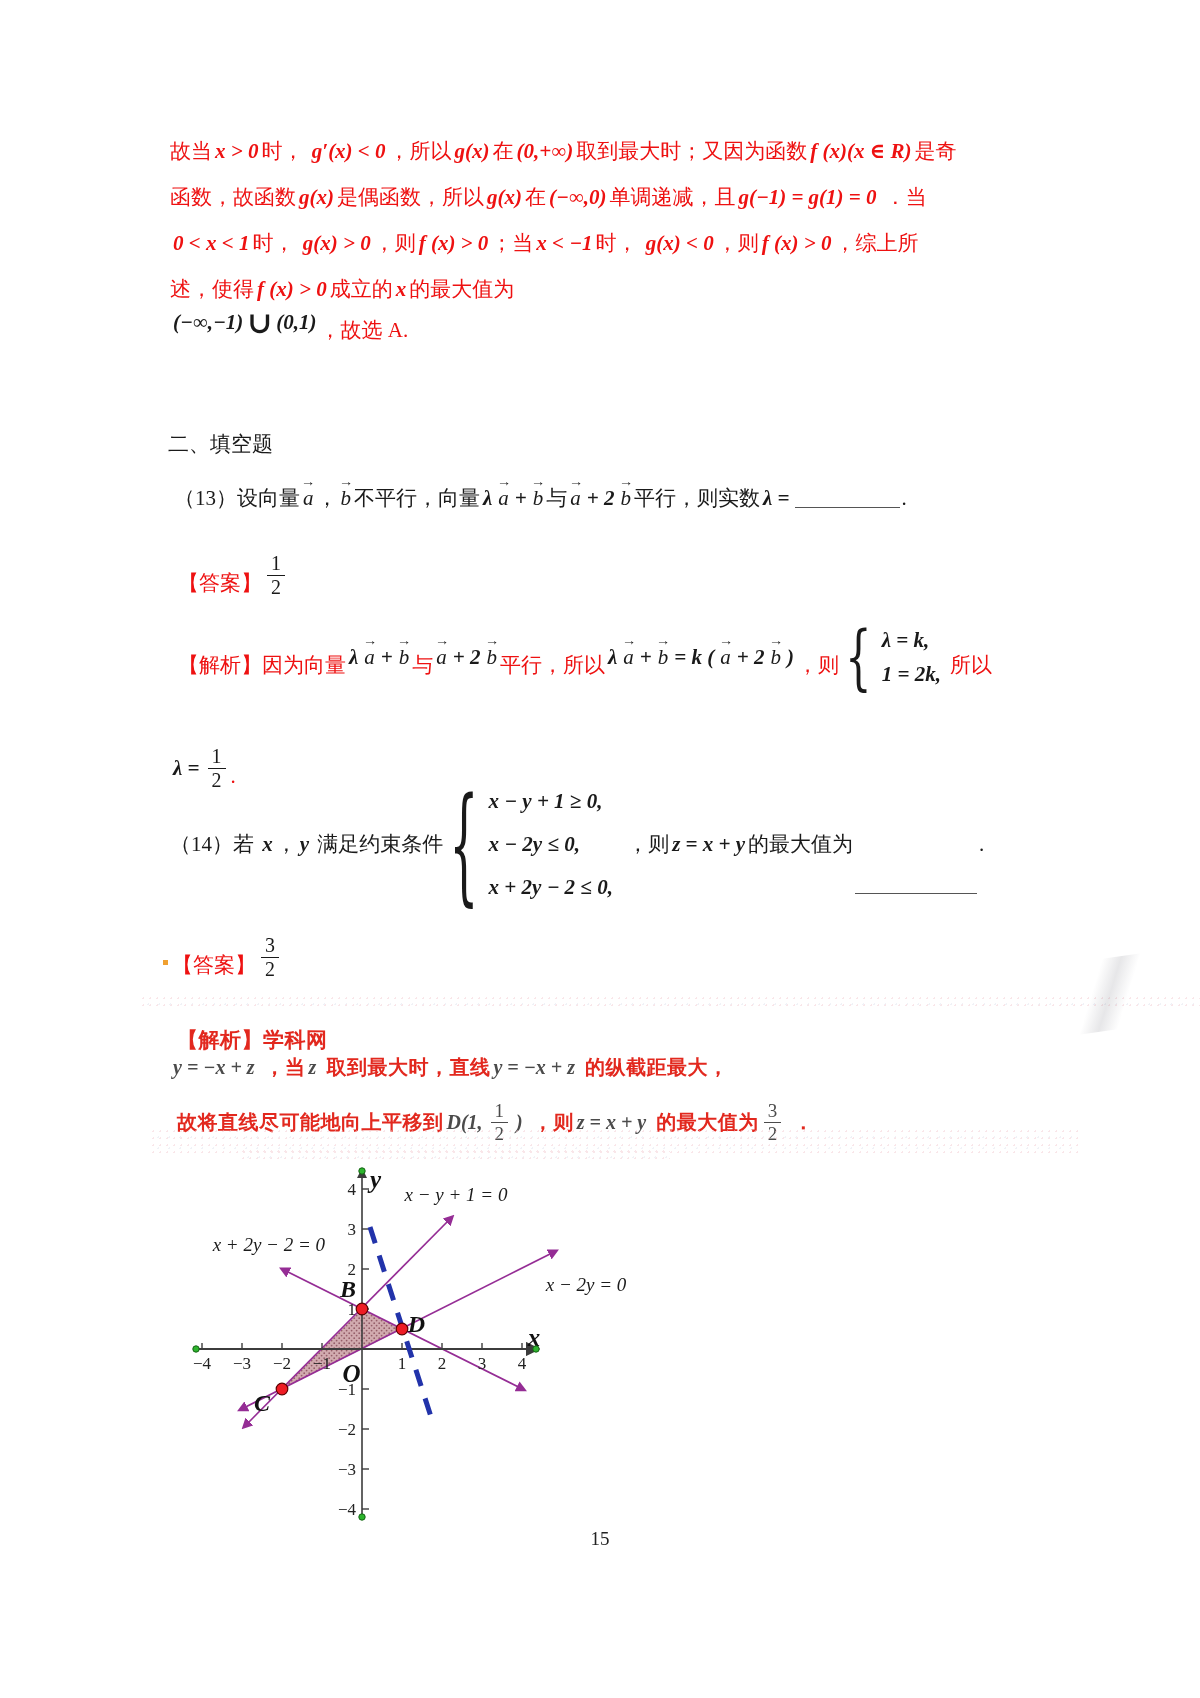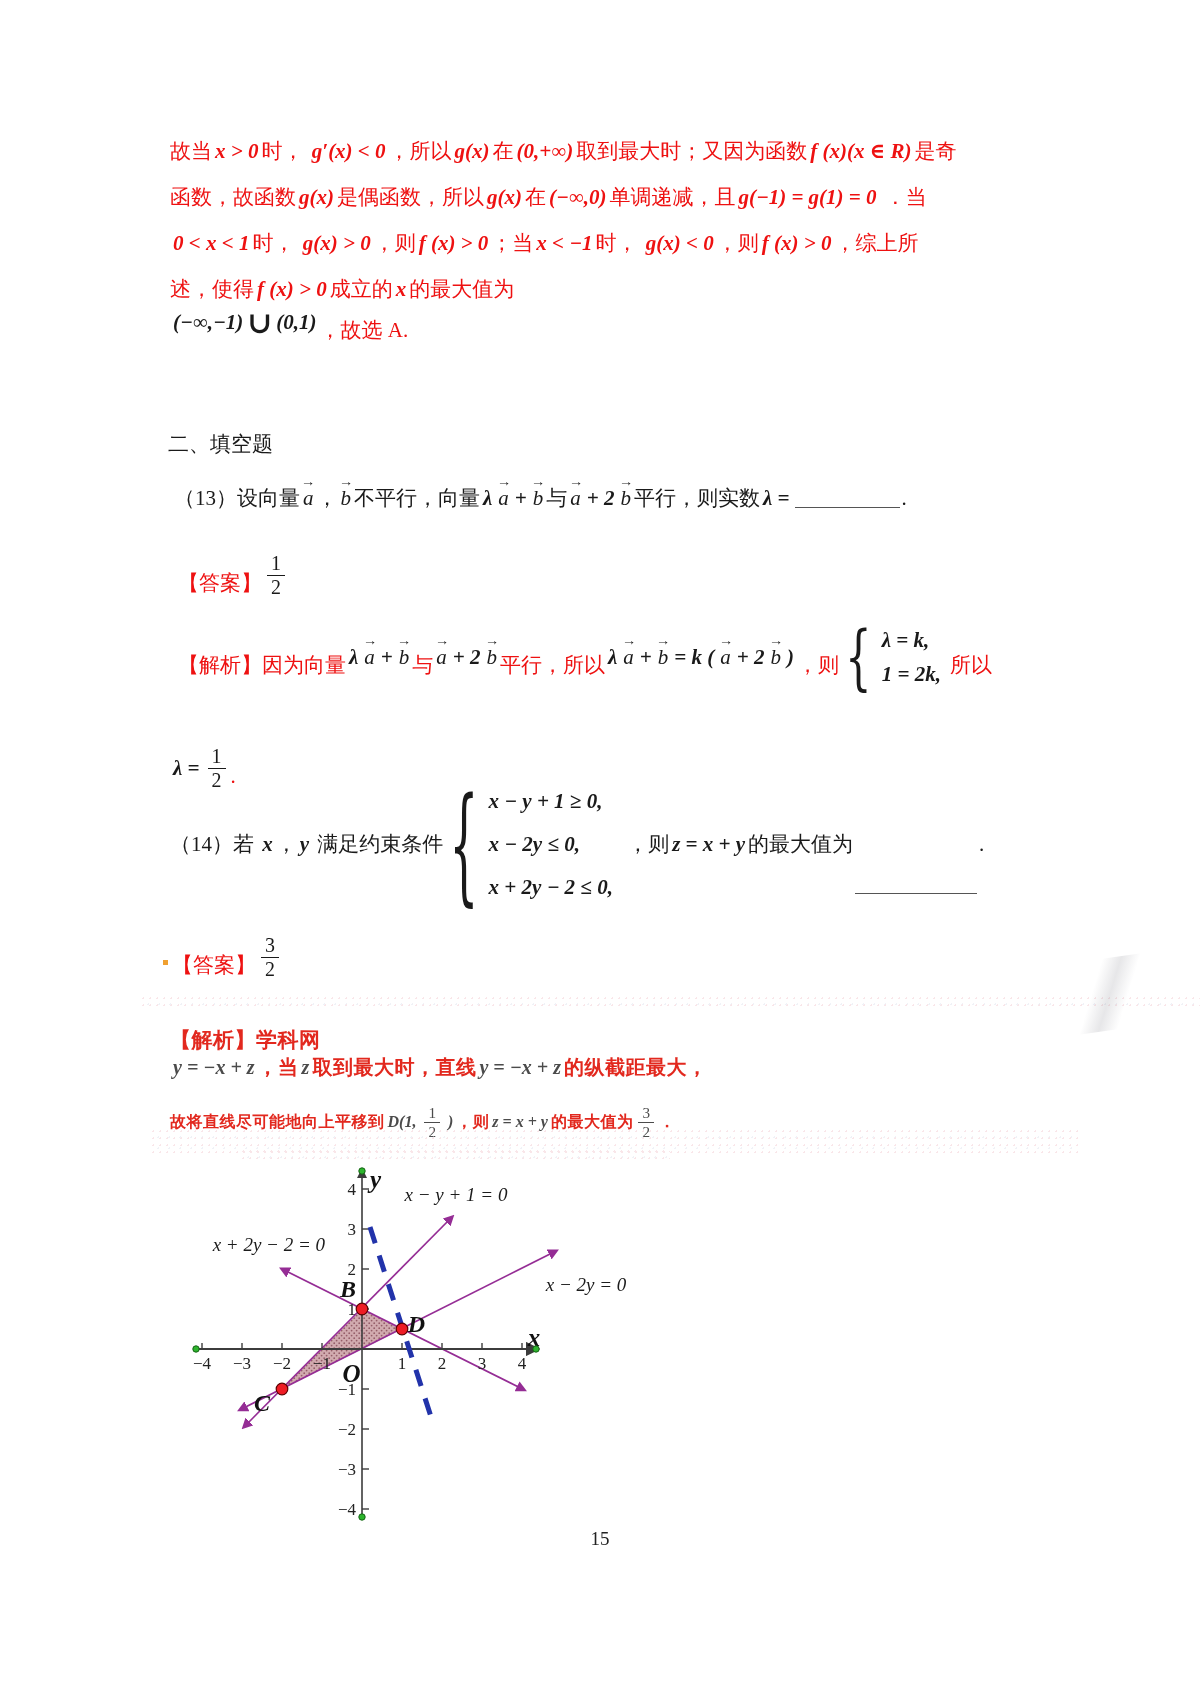--- a/index.html
+++ b/index.html
@@ -45,25 +45,25 @@
   .blk-ans12{left:170px;top:300px;height:42px;}
   .blk-sec2{left:168px;top:430px;height:30px;}
   .blk-q13{left:174px;top:484px;height:54px;}
   .blk-ans13{left:178px;top:546px;height:58px;}
   .blk-ans13 .line,.blk-sol13a .line,.blk-sol13b .line,.blk-q14 .line,.blk-ans14 .line,
   .blk-sol14b .line{height:100%;}
   .blk-sol13a{left:178px;top:620px;height:74px;}
   .blk-sol13b{left:170px;top:738px;height:60px;}
   .blk-q14{left:170px;top:790px;height:108px;}
   .blk-ans14{left:163px;top:928px;height:58px;}
-  .hei .cn{font-family:Liberation Serif, serif;font-weight:700;letter-spacing:.5px;}
+  .hei .cn{font-family:Liberation Serif, serif;font-weight:700;letter-spacing:.5px;margin-left:7px;}
   .hei{color:var(--red-bold);}
   .blk-sol14h{left:170px;top:1026px;height:28px;font-size:21px;}
   .blk-sol14a{left:170px;top:1054px;height:38px;font-size:20px;}
-  .blk-sol14b{left:170px;top:1092px;height:60px;font-size:16px;}
+  .blk-sol14b{left:170px;top:1092px;height:60px;font-size:20px;}
   .figure-wrap{position:absolute;left:178px;top:1157px;width:470px;height:372px;}
   .page-number{position:absolute;left:0;top:1528px;width:1200px;text-align:center;
        font-size:19px;color:#222;}
   .noise{position:absolute;opacity:.45;pointer-events:none;
        background-image:radial-gradient(#f3c9cf 1px, transparent 1px),
                         radial-gradient(#dfe3ef 1px, transparent 1px);
        background-size:7px 7px,11px 11px;background-position:0 0,3px 4px;}
   .noise-a{left:140px;top:995px;width:1060px;height:16px;}
   .noise-b{left:150px;top:1128px;width:930px;height:26px;}
   .noise-c{left:240px;top:1148px;width:430px;height:12px;}

